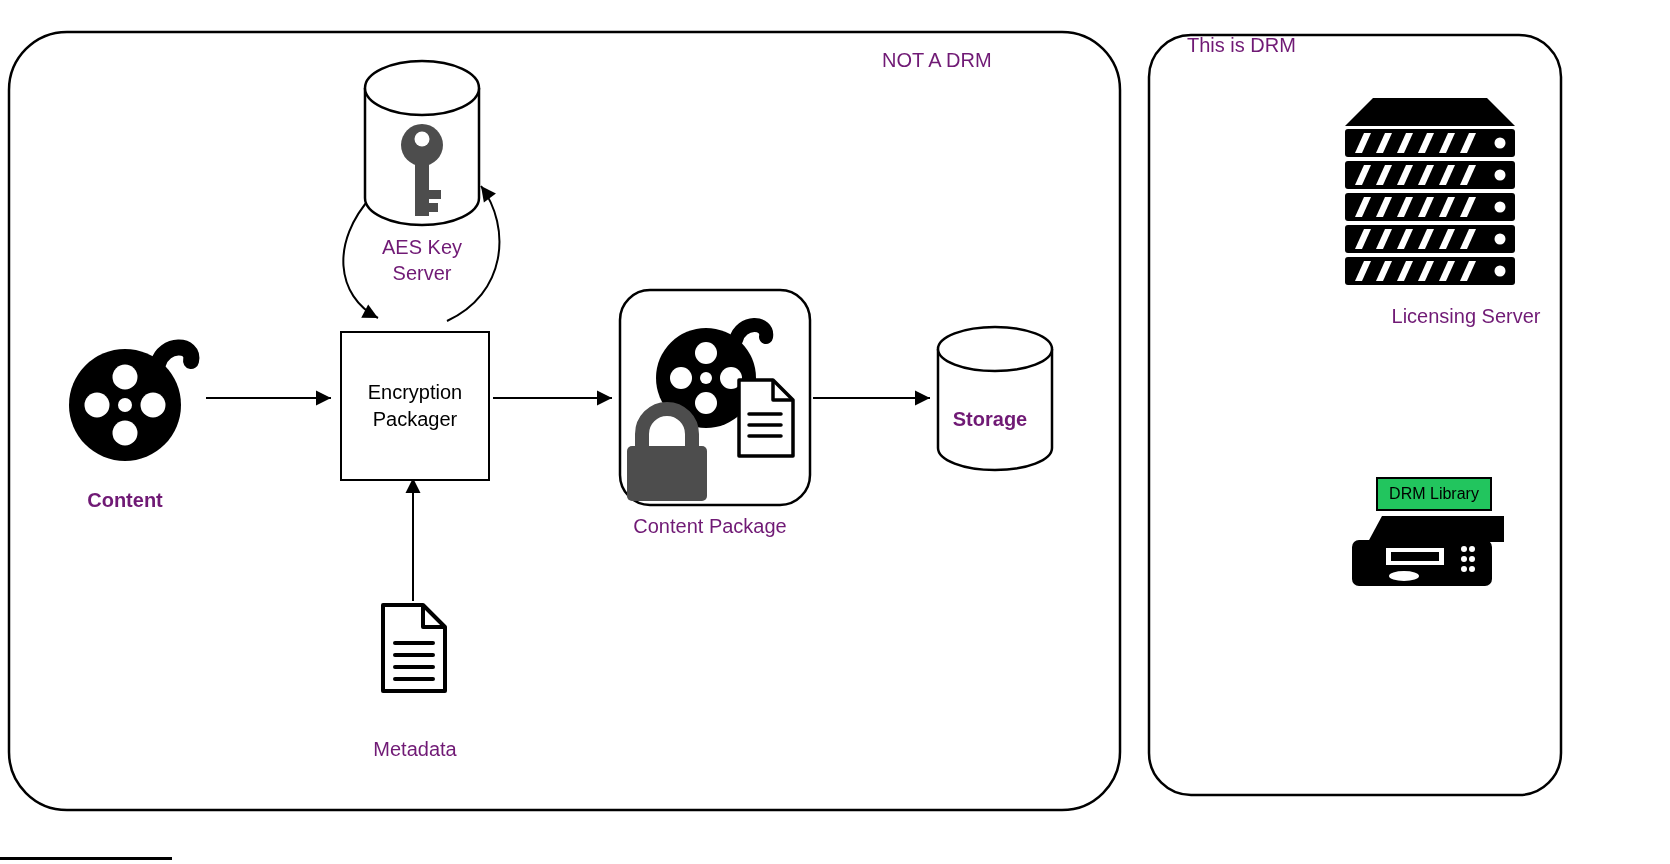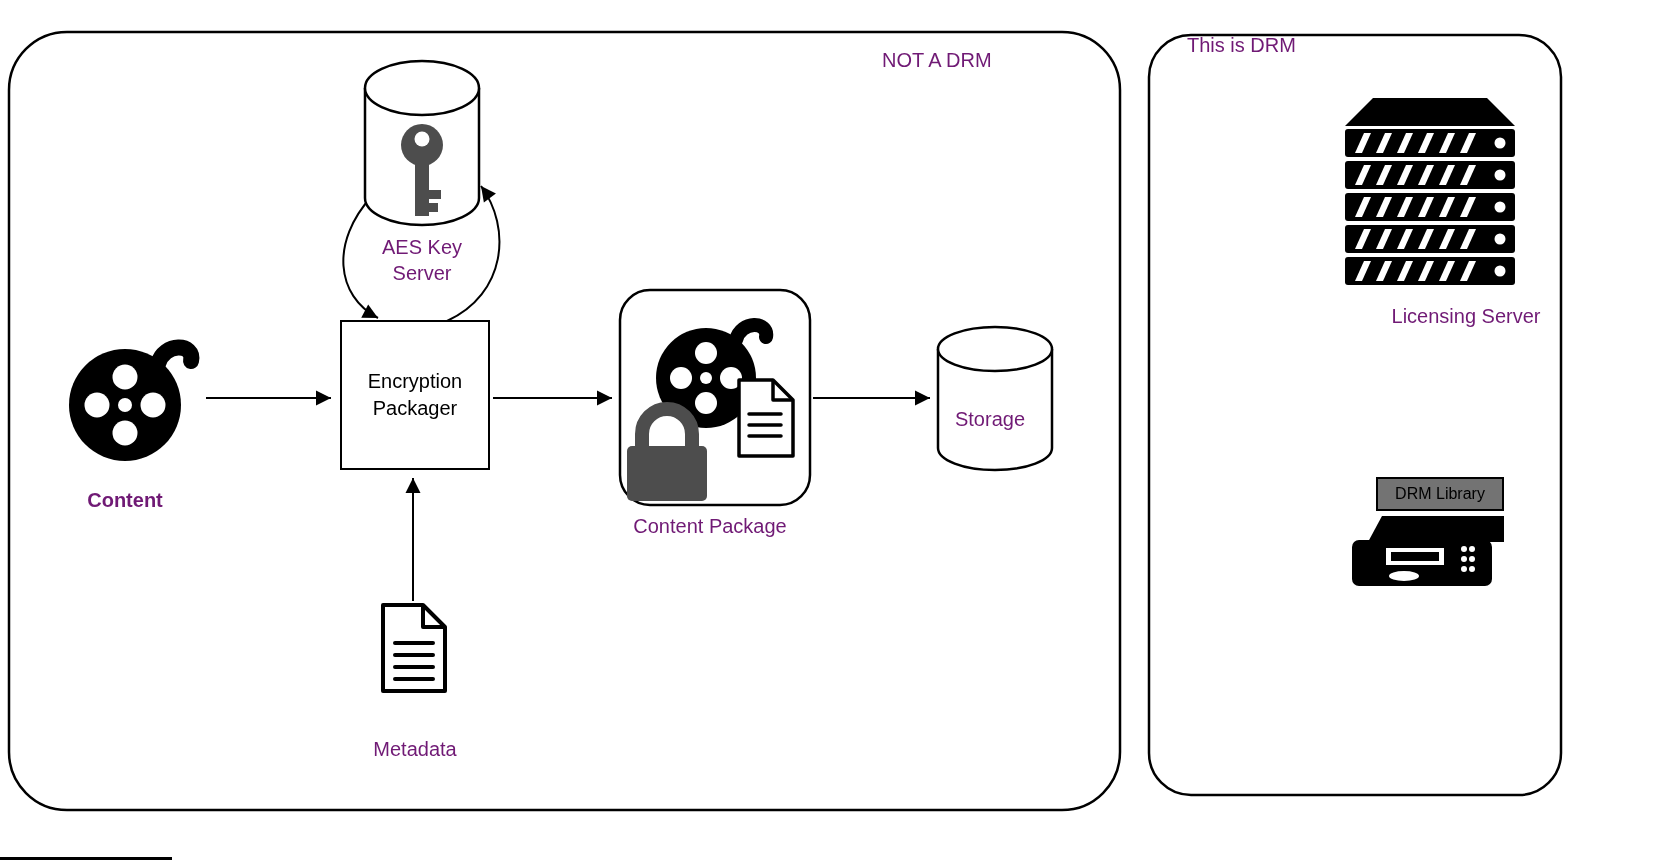--- a/index.html
+++ b/index.html
@@ -7,28 +7,28 @@
     position:relative;width:1670px;height:864px;background:#fff;
     font-family:"Liberation Sans",sans-serif;color:#000;overflow:hidden;
   }
   .stage > svg{position:absolute;left:0;top:0;z-index:1;}
   .lbl{
     position:absolute;z-index:2;font-size:20px;line-height:1.3;
     color:#701a75;text-align:center;
   }
   .lbl.align-left{text-align:left;}
   .node-box{
-    position:absolute;left:340px;top:320px;width:150px;height:150px;
+    position:absolute;left:340px;top:331px;width:150px;height:150px;
     box-sizing:border-box;border:2.5px solid #000;background:#fff;
     display:flex;align-items:center;justify-content:center;
     text-align:center;font-size:20px;line-height:1.35;padding:0 16px;z-index:2;
   }
   .label-box{
-    position:absolute;left:1376px;top:477px;width:128px;height:34px;
-    box-sizing:border-box;border:2px solid #000;background:#737373;
+    position:absolute;left:1376px;top:477px;width:116px;height:34px;
+    box-sizing:border-box;border:2px solid #000;background:#22c55e;
     display:flex;align-items:center;justify-content:center;
     font-size:16px;z-index:3;
   }
 </style>
 </head>
 <body>
 
 <div class="stage">
 
   <svg width="1670" height="864" viewBox="0 0 1670 864">
@@ -136,21 +136,21 @@
 
     <rect x="0" y="857" width="172" height="3" fill="#000"></rect>
   </svg>
 
   <div class="lbl align-left" style="left:882px;top:47px;width:150px;">NOT A DRM</div>
   <div class="lbl align-left" style="left:1187px;top:32px;width:160px;">This is DRM</div>
 
   <div class="lbl" style="left:372px;top:234px;width:100px;">AES Key Server</div>
   <div class="lbl" style="left:55px;top:487px;width:140px;font-weight:bold;">Content</div>
   <div class="lbl" style="left:608px;top:513px;width:204px;">Content Package</div>
-  <div class="lbl" style="left:938px;top:406px;width:104px;">Storage</div>
+  <div class="lbl" style="left:938px;top:406px;width:104px;font-weight:bold;">Storage</div>
   <div class="lbl" style="left:345px;top:736px;width:140px;">Metadata</div>
   <div class="lbl" style="left:1376px;top:303px;width:180px;">Licensing Server</div>
 
   <div class="node-box">
     <span>Encryption Packager</span>
   </div>
 
   <div class="label-box">
     <span>DRM Library</span>
   </div>

